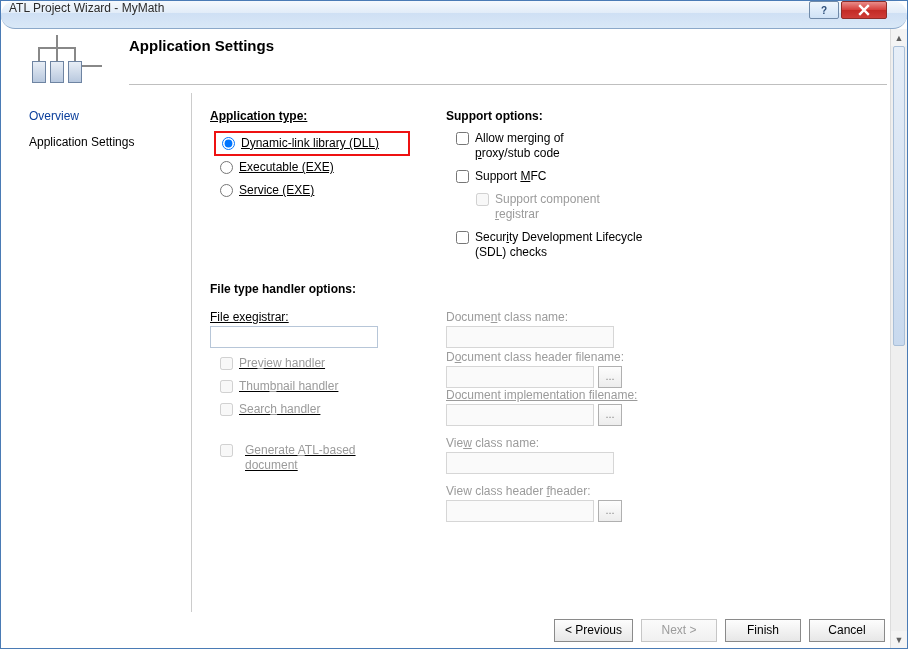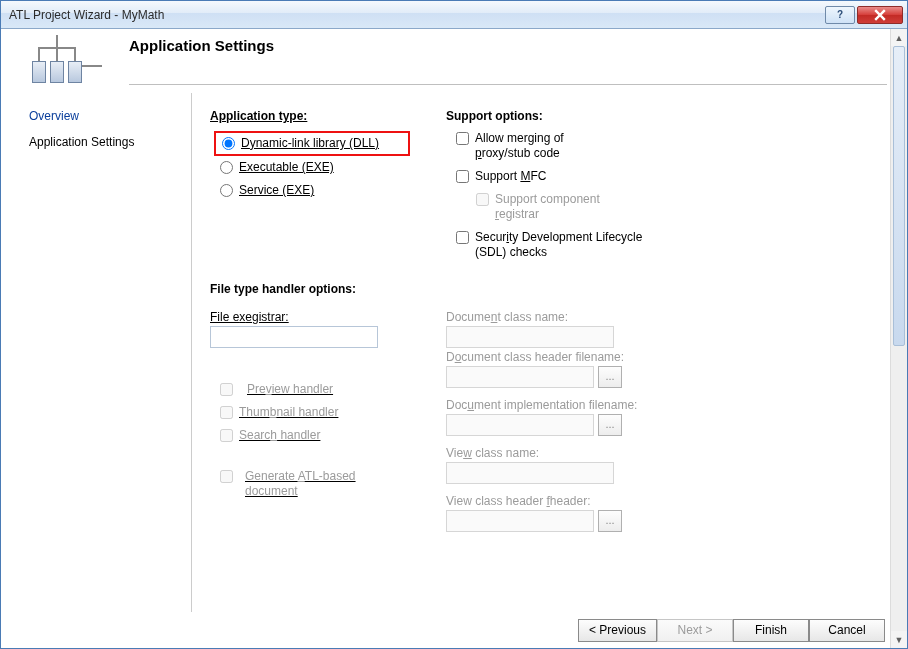--- a/index.html
+++ b/index.html
@@ -12,23 +12,23 @@
     height: 649px;
     overflow: hidden;
     border: 1px solid #4a7bb5;
   }
   
   .titlebar {
     height: 28px;
     background: linear-gradient(to bottom, #f5f9fd 0%, #e1ecf8 45%, #cfe0f4 46%, #d9e8f7 100%);
     border-bottom: 1px solid #8ba8c9;
     display: flex;
-    align-items: center;
-    padding: 0 4px 0 8px;
+    padding: 0 20px 0 8px;
     color: #2b2b2b;
+    border-radius: 14px;
   }
   .titlebar .title { flex: 1; font-size: 12px; }
   .tbtn {
     width: 30px; height: 18px;
     margin-left: 2px;
     border: 1px solid #6f8aa9;
     border-radius: 2px;
     display: flex; align-items: center; justify-content: center;
     font-size: 10px;
     background: linear-gradient(to bottom, #eef6fd, #cfe2f6);
@@ -140,21 +140,21 @@
     font-size: 11px; color: #888;
   }
 
   
   .footer {
     height: 36px;
     display: flex;
     justify-content: flex-end;
     align-items: center;
     padding: 0 22px 0 0;
-    gap: 0;
+    gap: 8px;
     border-top: 0;
   }
   .wbtn {
     min-width: 76px; height: 23px;
     border: 1px solid #8a8a8a;
     background: linear-gradient(#fdfdfd,#e7e7e7);
     font-family: inherit; font-size: 12px;
     padding: 0 10px;
     cursor: pointer;
   }
@@ -285,21 +285,21 @@
       </div>
     </div>
 
     <div class="section-label" style="margin-top:14px;">File type handler options:</div>
 
     <div class="cols">
       <div class="col left">
         <div class="field-label"><span>File e</span><span class="ul">x</span><span>egistrar:</span></div>
         <input class="tinput" type="text" style="">
 
-        <label class="check-row disabled" style="margin-top:34px;gap:8px;">
+        <label class="check-row disabled" style="margin-top:8px;">
           <input type="checkbox" disabled="" style="">
           <span><span>Pre</span><span class="ul">v</span><span>iew handler</span></span>
         </label>
         <label class="check-row disabled">
           <input type="checkbox" disabled="" style="">
           <span><span>Thum</span><span class="ul">b</span><span>nail handler</span></span>
         </label>
         <label class="check-row disabled">
           <input type="checkbox" disabled="" style="">
           <span><span>Searc</span><span class="ul">h</span><span> handler</span></span>
@@ -313,21 +313,21 @@
       <div class="col right">
         <div class="field-label disabled"><span>Docume</span><span class="ul">n</span><span>t class name:</span></div>
         <input class="tinput dis" type="text" disabled="" style="">
 
         <div class="field-label disabled" style="margin-top:2px;"><span>D</span><span class="ul">o</span><span>cument class header filename:</span></div>
         <div class="browse-row">
           <input class="tinput dis" style="width: 148px;" type="text" disabled="">
           <div class="browse-btn disabled">...</div>
         </div>
 
-        <div class="field-label disabled" style="margin-top:10px;"><span>Doc</span><span class="ul">u</span><span>ment implementation filename:</span></div>
+        <div class="field-label disabled" style="margin-top:0;text-decoration:underline;"><span>Doc</span><span class="ul">u</span><span>ment implementation filename:</span></div>
         <div class="browse-row">
           <input class="tinput dis" style="width: 148px;" type="text" disabled="">
           <div class="browse-btn disabled">...</div>
         </div>
 
         <div class="field-label disabled" style="margin-top:10px;"><span>Vie</span><span class="ul">w</span><span> class name:</span></div>
         <input class="tinput dis" type="text" disabled="" style="">
 
         <div class="field-label disabled" style="margin-top:10px;"><span>View class header </span><span class="ul">f</span><span>header:</span></div>
         <div class="browse-row">

